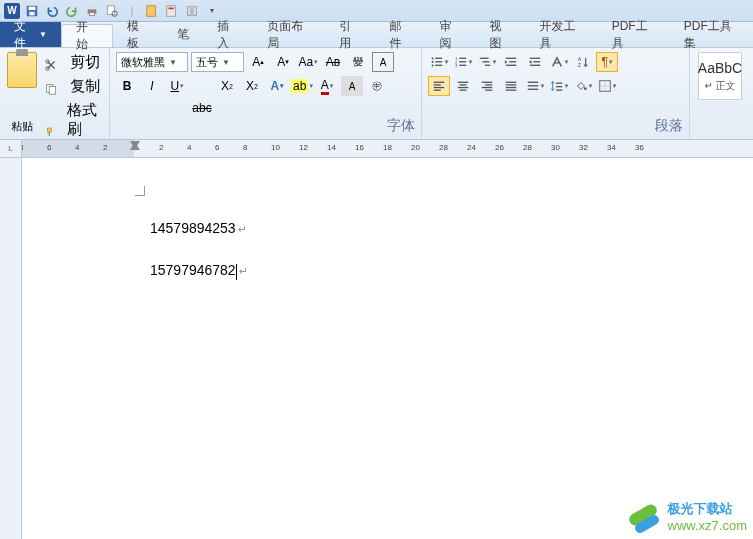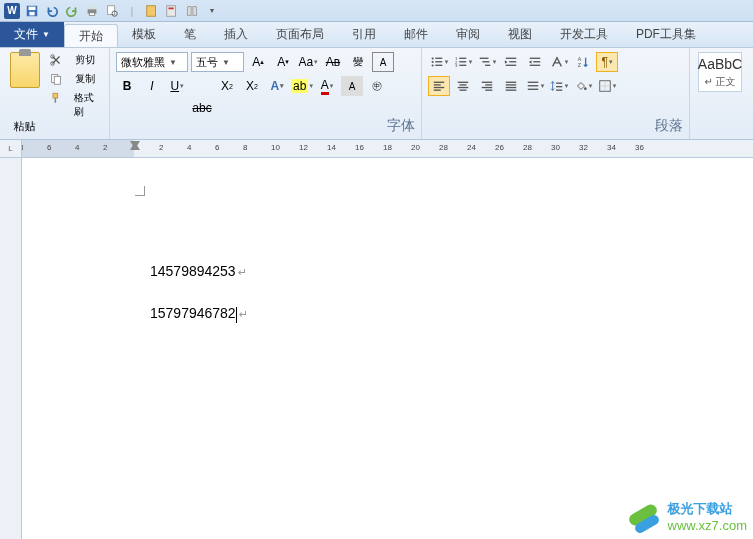--- a/index.html
+++ b/index.html
@@ -19,52 +19,52 @@
 .ribbon-group { border-right: 1px solid #c7d6e8; padding: 4px 6px; display: flex; flex-direction: column; justify-content: space-between; }
 .ribbon-group-label { text-align: right; font-size: 14px; color: #5b728f; padding-top: 2px; }
 .ribbon-content { flex: 1; display: flex; align-items: flex-start; gap: 4px; }
 
 .paste-btn { display: flex; flex-direction: column; align-items: center; width: 40px; cursor: pointer; gap: 28px; }
 .paste-btn .clip-icon { width: 30px; height: 36px; background: linear-gradient(#fdeaa8,#f8d66a); border: 1px solid #c8a030; border-radius: 2px; position: relative; }
 .paste-btn .clip-icon::before { content: ""; position: absolute; top: -4px; left: 8px; width: 12px; height: 7px; background: #999; border-radius: 2px 2px 0 0; }
 .paste-btn .lbl { font-size: 11px; margin-top: 3px; }
 
 .small-btns { display: flex; flex-direction: column; gap: 3px; }
-.sm-btn { display: flex; align-items: flex-start; gap: 12px; font-size: 10px; cursor: pointer; padding: 1px 2px; }
+.sm-btn { display: flex; align-items: flex-end; gap: 12px; font-size: 15px; cursor: pointer; padding: 1px 2px; }
 .sm-btn svg { width: 14px; height: 14px; }
 
 .font-group .row { display: flex; align-items: flex-end; gap: 3px; margin-bottom: 4px; }
 .combo { background: #fff; border: 1px solid #9fb5ce; height: 20px; display: flex; align-items: center; padding: 0 4px; font-size: 11px; }
 .combo .arrow { margin-left: 4px; font-size: 8px; color: #555; }
 .font-name { width: 72px; }
 .font-size { width: 53px; }
 .icon-btn { width: 22px; height: 20px; border: 1px solid transparent; display: flex; align-items: center; justify-content: center; cursor: pointer; font-size: 12px; }
 .icon-btn.active { border-color: #f0b020; background: #fce8ae; }
 .icon-btn svg { width: 14px; height: 14px; }
 .drop-arrow { font-size: 7px; margin-left: 1px; color: #666; }
 
 .styles-group { padding: 4px 8px; }
-.style-preview { background: #fff; border: 1px solid #c4d3e4; width: 44px; height: 40px; display: flex; flex-direction: column; align-items: center; justify-content: center; }
+.style-preview { background: #fff; border: 1px solid #c4d3e4; width: 44px; height: 48px; display: flex; flex-direction: column; align-items: center; justify-content: center; }
 .style-preview .aa { font-size: 14px; color: #333; }
 .style-preview .nm { font-size: 10px; color: #555; margin-top: 3px; }
 
 .ruler-corner { height: 18px; background: #e8eef6; border-bottom: 1px solid #b8c9dc; display: flex; }
 .ruler-left { width: 22px; border-right: 1px solid #b8c9dc; display: flex; align-items: center; justify-content: center; font-size: 8px; color: #666; background: #ecf1f8; }
 .ruler-top { flex: 1; position: relative; background: #ecf1f8; overflow: hidden; }
 .ruler-top .shade { position: absolute; top: 0; left: 0; width: 112px; height: 100%; background: #d2dce8; }
 .ruler-num { position: absolute; font-size: 8px; color: #444; top: 3px; }
 .ruler-marker { position: absolute; top: 0; width: 10px; height: 10px; }
 .ruler-marker.down { border-left: 5px solid transparent; border-right: 5px solid transparent; border-top: 8px solid #888; top: 1px; }
 .ruler-marker.up { border-left: 5px solid transparent; border-right: 5px solid transparent; border-bottom: 8px solid #888; bottom: 0; }
 
 .work-area { display: flex; height: 387px; }
 .vruler { width: 22px; background: #ecf1f8; border-right: 1px solid #b8c9dc; }
 .doc-area { flex: 1; background: #fff; position: relative; padding-top: 18px; }
 .margin-corner { position: absolute; left: 113px; top: 28px; width: 10px; height: 10px; border-right: 1px solid #999; border-bottom: 1px solid #999; }
-.doc-text { position: absolute; font-family: "SimSun", serif; font-size: 14px; color: #000; margin-top: 43px; }
+.doc-text { position: absolute; font-family: "SimSun", serif; font-size: 14px; color: #000; }
 .cursor-mark { display: inline-block; width: 1px; height: 16px; background: #000; vertical-align: middle; }
 .para-mark { color: #999; font-size: 11px; margin-left: 2px; }
 
 .watermark { position: absolute; right: 6px; bottom: 6px; display: flex; align-items: center; gap: 6px; }
 .watermark .logo-shape { width: 34px; height: 34px; position: relative; }
 .watermark .logo-shape .sw1 { position: absolute; width: 30px; height: 12px; background: #6bbf3f; border-radius: 12px; transform: rotate(-30deg); top: 10px; }
 .watermark .logo-shape .sw2 { position: absolute; width: 26px; height: 10px; background: #3aa0e0; border-radius: 10px; transform: rotate(-30deg); top: 20px; left: 6px; }
 .watermark .txt { display: flex; flex-direction: column; align-items: flex-start; }
 .watermark .cn { font-size: 13px; color: #3aa0e0; font-weight: bold; }
 .watermark .url { font-size: 13px; color: #6bbf3f; }
@@ -135,20 +135,21 @@
   <div class="menu-tab active">开始</div>
   <div class="menu-tab">模板</div>
   <div class="menu-tab">笔</div>
   <div class="menu-tab">插入</div>
   <div class="menu-tab">页面布局</div>
   <div class="menu-tab">引用</div>
   <div class="menu-tab">邮件</div>
   <div class="menu-tab">审阅</div>
   <div class="menu-tab">视图</div>
   <div class="menu-tab">开发工具</div>
+  <div class="menu-tab">PDF工具</div>
   <div class="menu-tab">PDF工具集</div>
 </div>
 
 <div class="ribbon">
 
   <div class="ribbon-group" style="width:110px;">
     <div class="ribbon-content">
       <div class="paste-btn">
         <div class="clip-icon"></div>
         <div class="lbl">粘贴</div>

